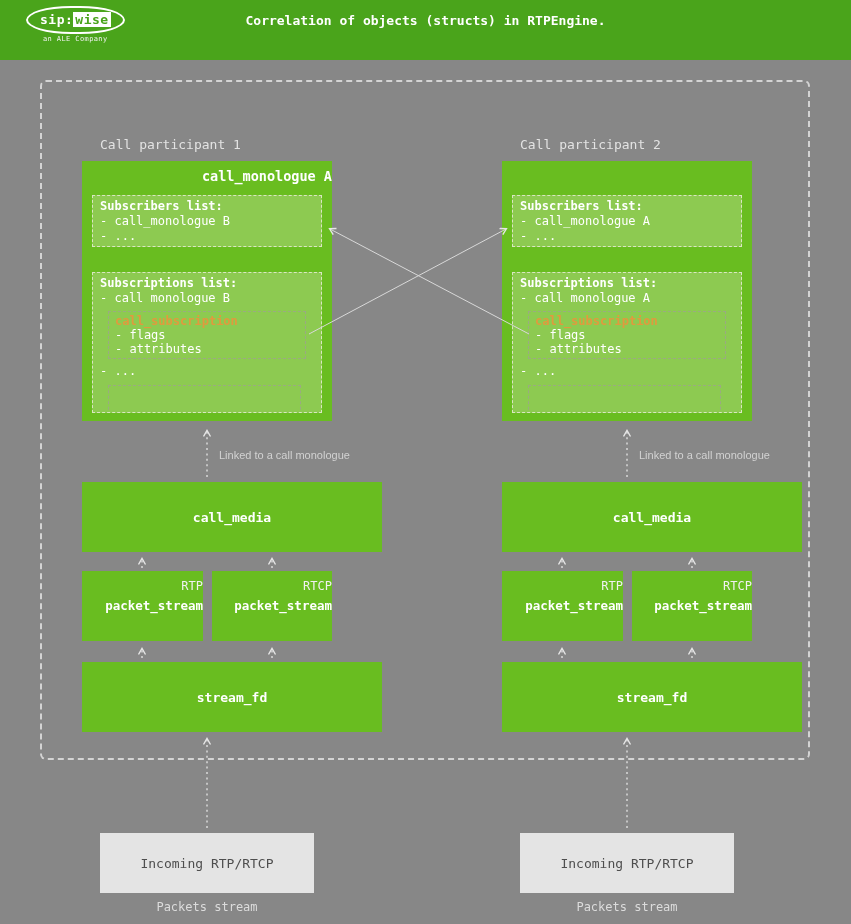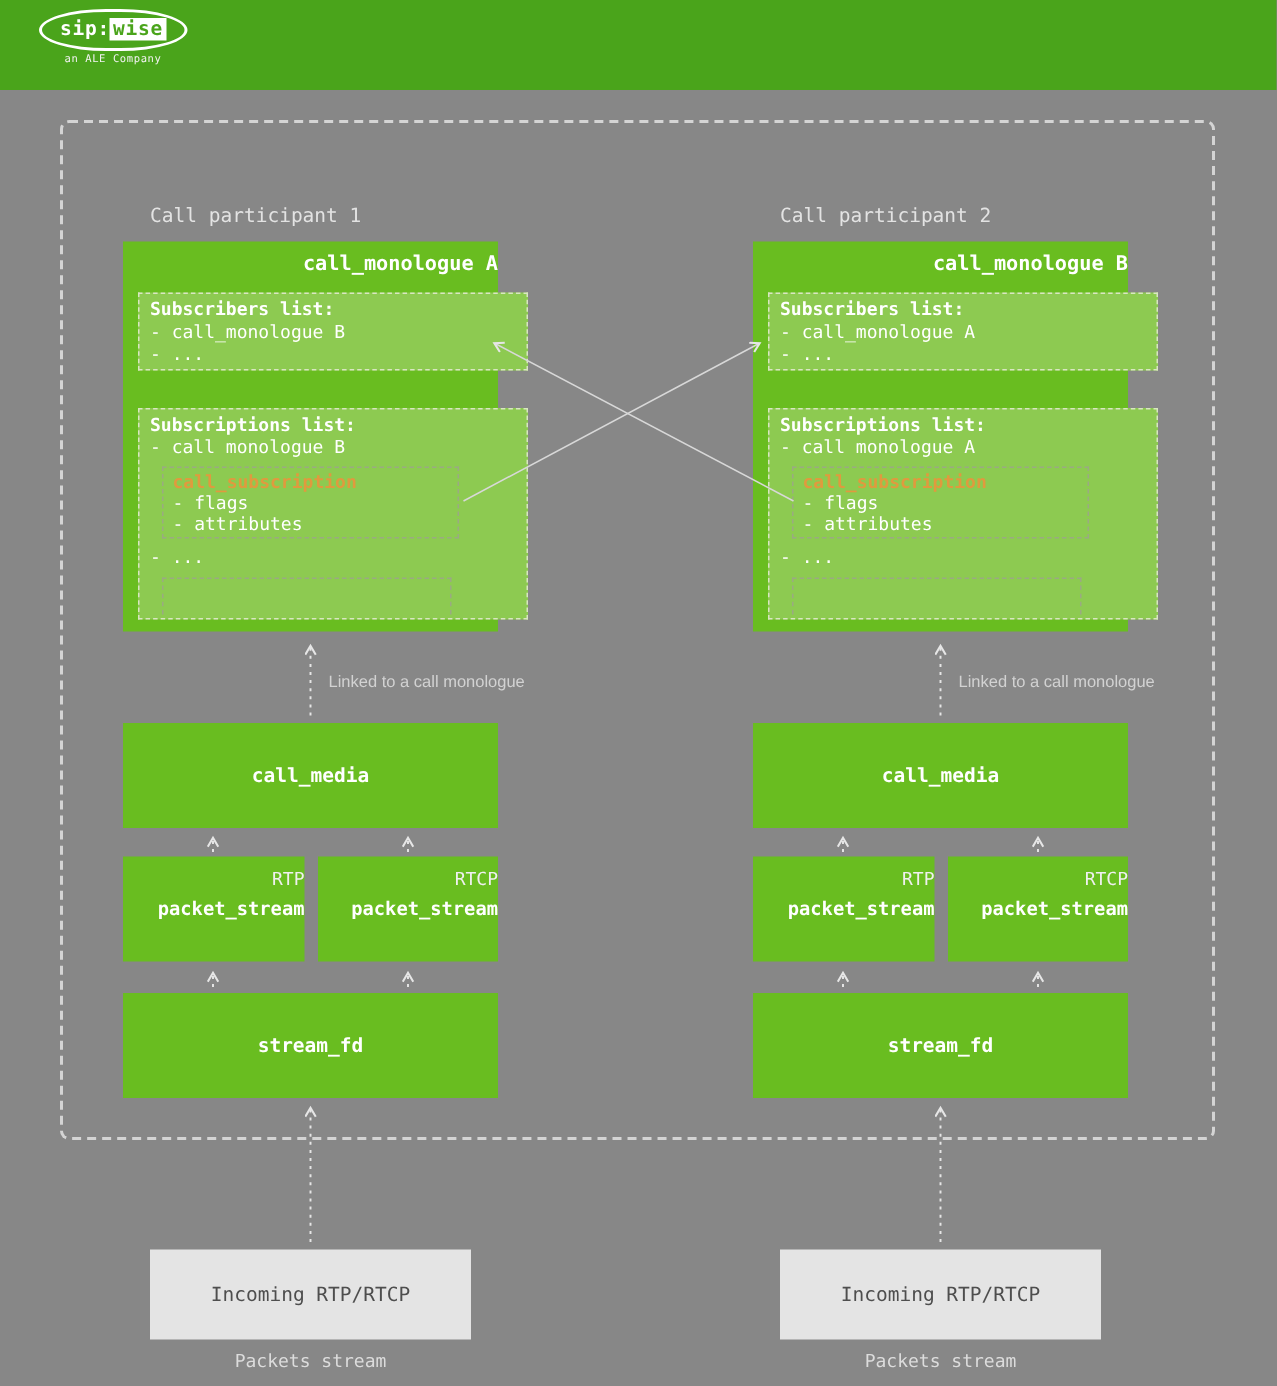--- a/index.html
+++ b/index.html
@@ -19,50 +19,51 @@
   .logo-sub { font-size: 7px; margin-top: 1px; letter-spacing: 0.4px; color: #f2f2f2; }
   
   .frame { position: absolute; left: 40px; top: 80px; width: 770px; height: 680px; border: 2px dashed #d4d4d4; border-radius: 6px; }
   
   .column { position: absolute; top: 137px; width: 250px; height: 787px; }
   #col1 { left: 82px; }
   #col2 { left: 502px; }
   .participant-label { position: absolute; top: 0; left: 18px; font-size: 13px; color: #e3e3e3; }
   .monologue { position: absolute; top: 24px; left: 0; width: 250px; height: 260px; background: #69bd20; }
   .monologue-title { text-align: right; padding-top: 7px; color: #ffffff; font-weight: bold; font-size: 13.5px; }
-  .subbox { position: absolute; left: 10px; width: 260px; background: #8dca51; border: 1px dashed #d9e6c2; padding: 3px 7px; font-size: 12px; line-height: 15px; color: #ffffff; }
+  .subbox { position: absolute; left: 10px; width: 230px; background: #8dca51; border: 1px dashed #d9e6c2; padding: 3px 7px; font-size: 12px; line-height: 15px; color: #ffffff; }
   .subscribers { top: 34px; height: 52px; }
   .subscriptions { top: 111px; height: 141px; overflow: hidden; }
   .subbox-title { font-weight: bold; }
   .subscription-box { margin: 5px 0 0 8px; width: 198px; border: 1px dashed #9aaa82; padding: 2px 6px; font-size: 12px; line-height: 14px; }
   .subscription-title { color: #e09a3e; font-weight: bold; }
   .subs-more { margin-top: 5px; }
   .partial-box { margin: 6px 0 0 8px; width: 193px; height: 30px; border: 1px dashed #9aaa82; }
   .linked-label { position: absolute; top: 312px; left: 137px; font-family: "Liberation Sans", sans-serif; font-size: 11px; color: #d2d2d2; white-space: nowrap; }
-  .green-box { position: absolute; left: 0; width: 250px; height: 70px; background: #69bd20; color: #ffffff; font-weight: bold; font-size: 13px; display: flex; align-items: center; justify-content: center; }
+  .green-box { position: absolute; left: 0; width: 300px; height: 70px; background: #69bd20; color: #ffffff; font-weight: bold; font-size: 13px; display: flex; align-items: center; justify-content: center; }
   .call-media { top: 345px; }
   .stream-fd { top: 525px; }
   .packet-stream { position: absolute; top: 434px; height: 70px; background: #69bd20; color: #ffffff; text-align: right; }
   .ps-left { left: 0; width: 121px; }
   .ps-right { left: 130px; width: 120px; }
   .ps-type { font-size: 12px; font-weight: normal; color: #f0f0f0; margin-top: 8px; }
   .ps-name { font-size: 12.5px; font-weight: bold; margin-top: 5px; }
   .incoming { position: absolute; top: 696px; left: 18px; width: 214px; height: 60px; background: #e4e4e4; color: #4e4e4e; font-size: 13px; display: flex; align-items: center; justify-content: center; }
   .packets-label { position: absolute; top: 763px; left: 0; width: 250px; text-align: center; font-size: 12px; color: #dcdcdc; }
   svg.arrows { position: absolute; left: 0; top: 0; z-index: 5; pointer-events: none; }
 </style>
 </head>
 <body>
 
 <div class="header">
   <div class="logo">
     <div class="logo-cloud"><span>sip:</span><span class="logo-wise">wise</span></div>
     <div class="logo-sub">an ALE Company</div>
   </div>
   <div class="header-title">
+    <div>Correlation of objects (structs) in RTPEngine.</div>
   </div>
 </div>
 
 <div class="frame"></div>
 
 <div class="column" id="col1">
   <div class="participant-label">Call participant 1</div>
   <div class="monologue">
     <div class="monologue-title">call_monologue A</div>
     <div class="subbox subscribers">
@@ -93,21 +94,20 @@
     <div class="ps-name">packet_stream</div>
   </div>
   <div class="green-box stream-fd">stream_fd</div>
   <div class="incoming">Incoming RTP/RTCP</div>
   <div class="packets-label">Packets stream</div>
 </div>
 
 <div class="column" id="col2">
   <div class="participant-label">Call participant 2</div>
   <div class="monologue">
-    <div class="monologue-title">call_monologue B</div>
     <div class="subbox subscribers">
       <div class="subbox-title">Subscribers list:</div>
       <div>- call_monologue A</div>
       <div>- ...</div>
     </div>
     <div class="subbox subscriptions">
       <div class="subbox-title">Subscriptions list:</div>
       <div>- call monologue A</div>
       <div class="subscription-box">
         <div class="subscription-title">call_subscription</div>

